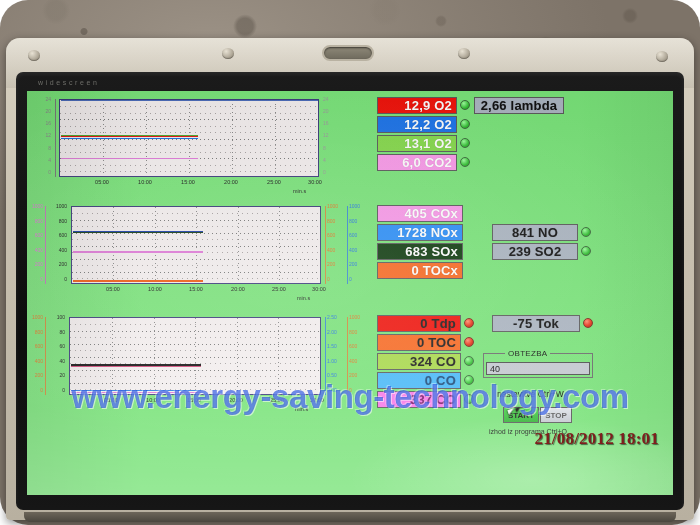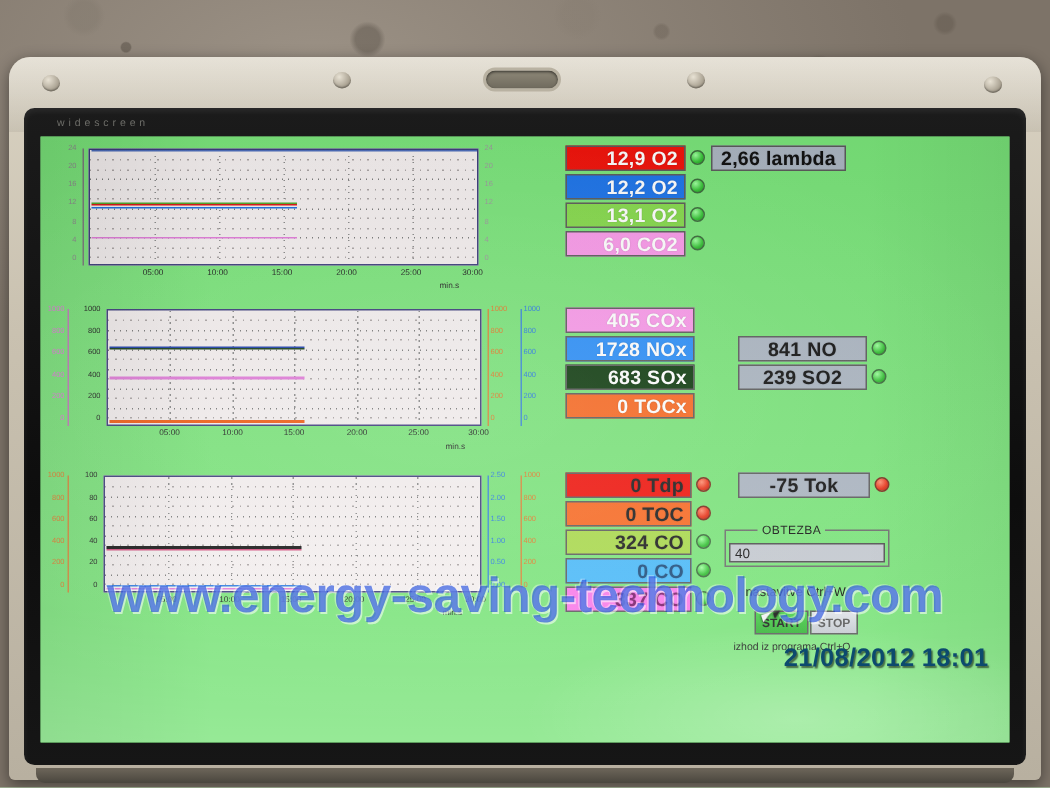--- a/index.html
+++ b/index.html
@@ -6,20 +6,21 @@
   html, body {
     width: 700px; height: 525px; overflow: hidden;
     font-family: "Liberation Sans", sans-serif;
   }
   #root {
     position: relative; width: 700px; height: 525px;
     background: #8d8378;
     background-image:
       radial-gradient(ellipse 400px 200px at 30% 8%, #9b9185 0%, #7d7368 100%),
       linear-gradient(160deg, #968c80 0%, #80766b 100%);
+    border-radius: 28px;
   }
   
   #wall-texture {
     position: absolute; inset: 0;
     background-image:
       radial-gradient(circle at 12% 6%, rgba(60,52,44,.35) 0 3px, transparent 4px),
       radial-gradient(circle at 22% 14%, rgba(70,60,50,.3) 0 5px, transparent 7px),
       radial-gradient(circle at 35% 5%, rgba(55,48,40,.3) 0 8px, transparent 12px),
       radial-gradient(circle at 48% 11%, rgba(60,52,44,.22) 0 6px, transparent 9px),
       radial-gradient(circle at 63% 4%, rgba(70,60,50,.2) 0 4px, transparent 6px),
@@ -192,22 +193,22 @@
   #watermark {
     position: absolute; z-index: 70; left: 0; width: 100%;
     top: 287px; text-align: center;
     font-size: 33px; font-weight: bold; letter-spacing: -.4px;
     color: rgba(24,70,220,.62);
     text-shadow: 1px 1px 0 rgba(255,255,255,.55), -1px -1px 0 rgba(255,255,255,.35);
     white-space: nowrap;
   }
   #timestamp {
     position: absolute; z-index: 70; right: 14px; top: 338px;
-    font-size: 17px; font-weight: bold; color: #0c4a6e;
-    font-family: Liberation Sans, sans-serif;
+    font-size: 17px; font-weight: bold; color: #7f1d1d;
+    font-family: Liberation Serif, serif;
     text-shadow: 1px 1px 1px rgba(0,0,0,.55);
     letter-spacing: .2px;
   }
   #glare {
     position: absolute; z-index: 65; pointer-events: none;
     left: 0; top: 0; width: 100%; height: 100%;
     background: radial-gradient(ellipse 260px 90px at 78% 96%, rgba(255,255,255,.22), rgba(255,255,255,0) 70%);
   }
   #base-shadow {
     position: absolute; left: 18px; top: 474px; width: 652px; height: 10px;

